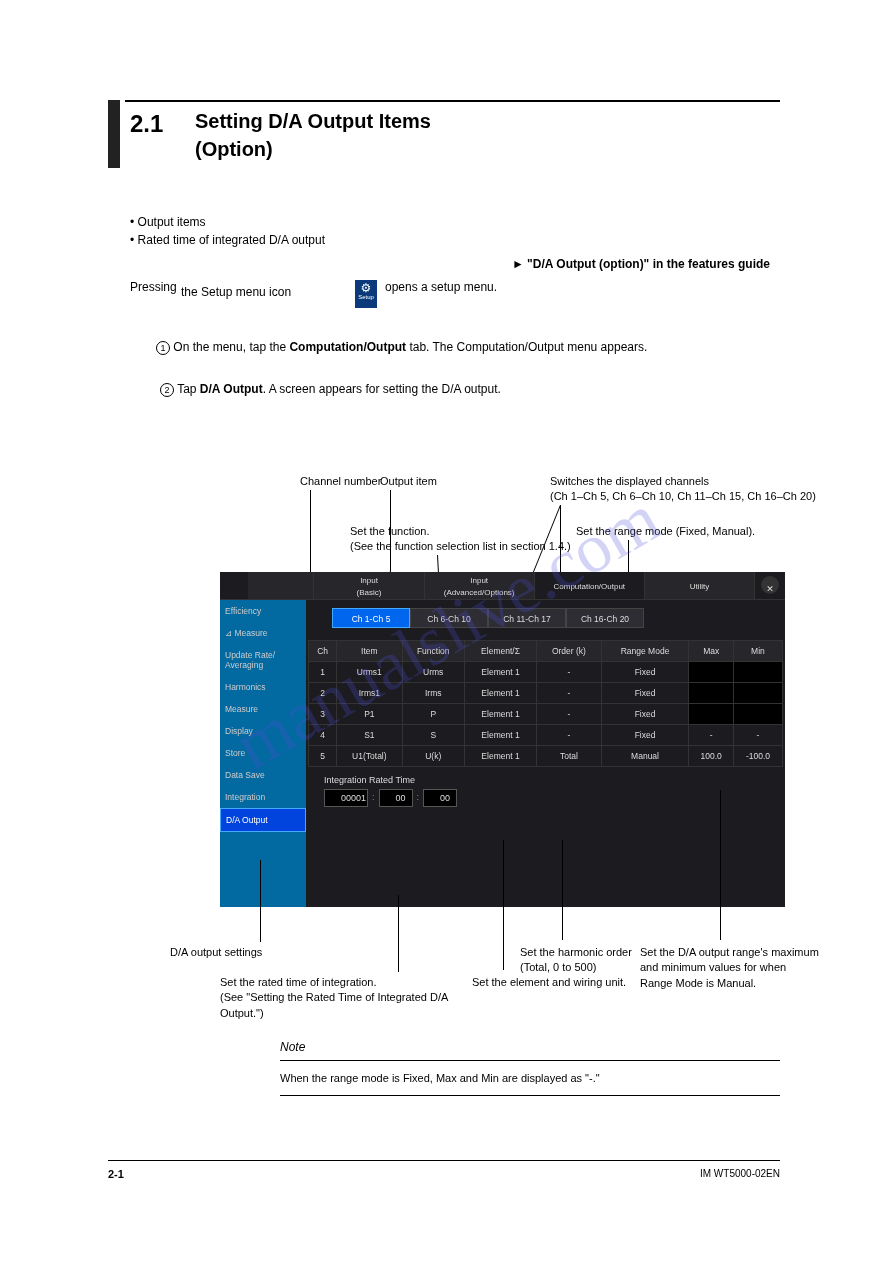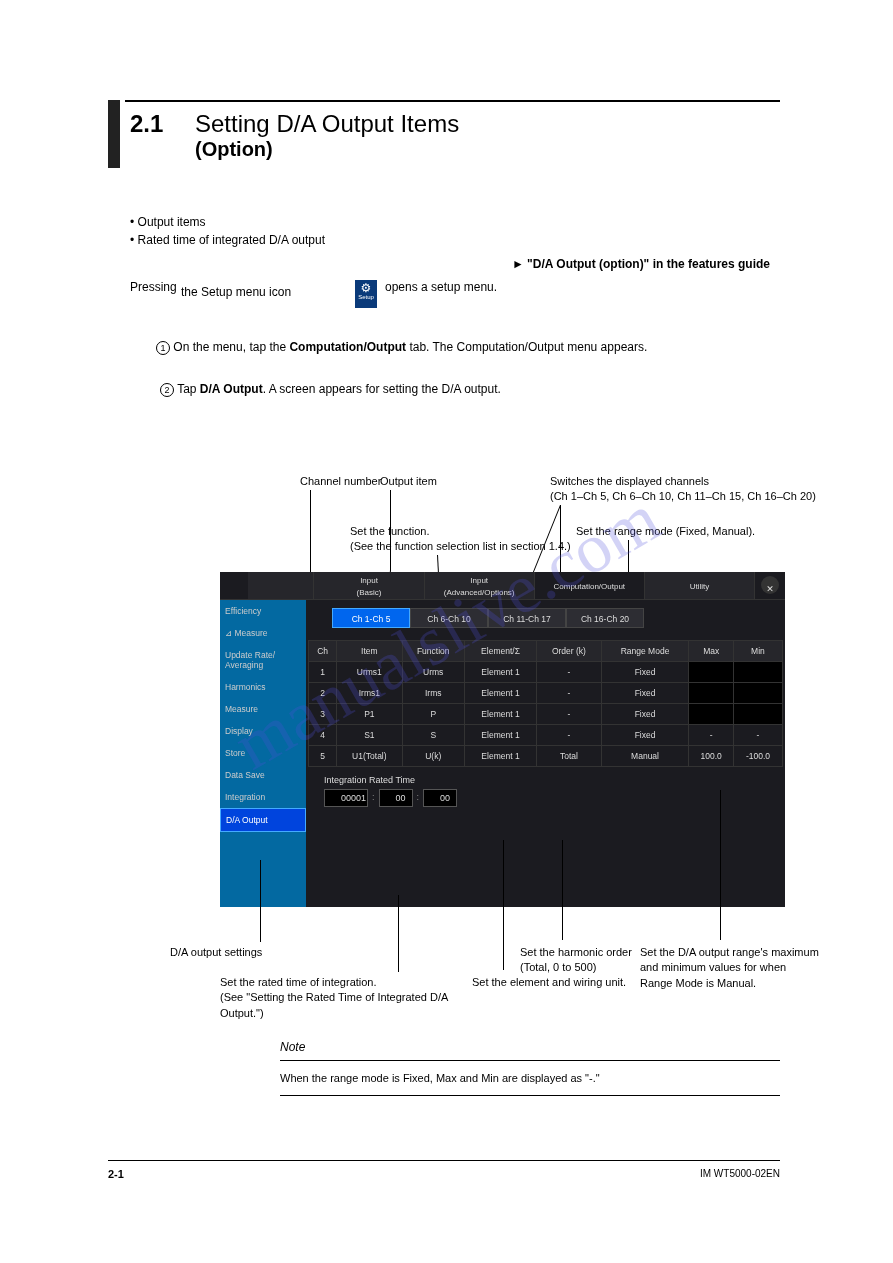--- a/index.html
+++ b/index.html
@@ -1,21 +1,21 @@
 <!DOCTYPE html>
 <html><head>
 <meta charset="utf-8">
 <style>
   * { box-sizing: border-box; margin: 0; padding: 0; }
   body { width: 893px; height: 1263px; background: #fff; font-family: Arial, sans-serif; position: relative; color: #000; font-size: 11px; }
   
   .page-num-bar { position: absolute; left: 108px; top: 100px; width: 12px; height: 68px; background: #222; }
   .hr-top { position: absolute; left: 125px; top: 100px; width: 655px; height: 2px; background: #000; }
   .sec-num { position: absolute; left: 130px; top: 110px; font-size: 24px; font-weight: bold; }
-  .sec-title { position: absolute; left: 195px; top: 110px; font-size: 24px; font-weight: normal; }
+  .sec-title { position: absolute; left: 195px; top: 110px; font-size: 20px; font-weight: bold; }
   .sec-sub { position: absolute; left: 195px; top: 138px; font-size: 20px; font-weight: bold; }
   
   .intro { position: absolute; left: 130px; top: 195px; font-size: 12px; line-height: 1.5; }
   .pressing { position: absolute; left: 130px; top: 280px; font-size: 12px; }
   .setup-icon { position: absolute; left: 355px; top: 280px; width: 22px; height: 28px; background: #0a3a7a; color: #fff; text-align: center; }
   .setup-icon .gear { font-size: 12px; line-height: 1; padding-top: 2px; }
   .setup-icon .txt { font-size: 6px; }
   .closing { position: absolute; left: 385px; top: 280px; font-size: 12px; }
   
   .num-circle { display: inline-block; width: 14px; height: 14px; border: 1px solid #000; border-radius: 50%; text-align: center; line-height: 12px; font-size: 9px; vertical-align: middle; }

